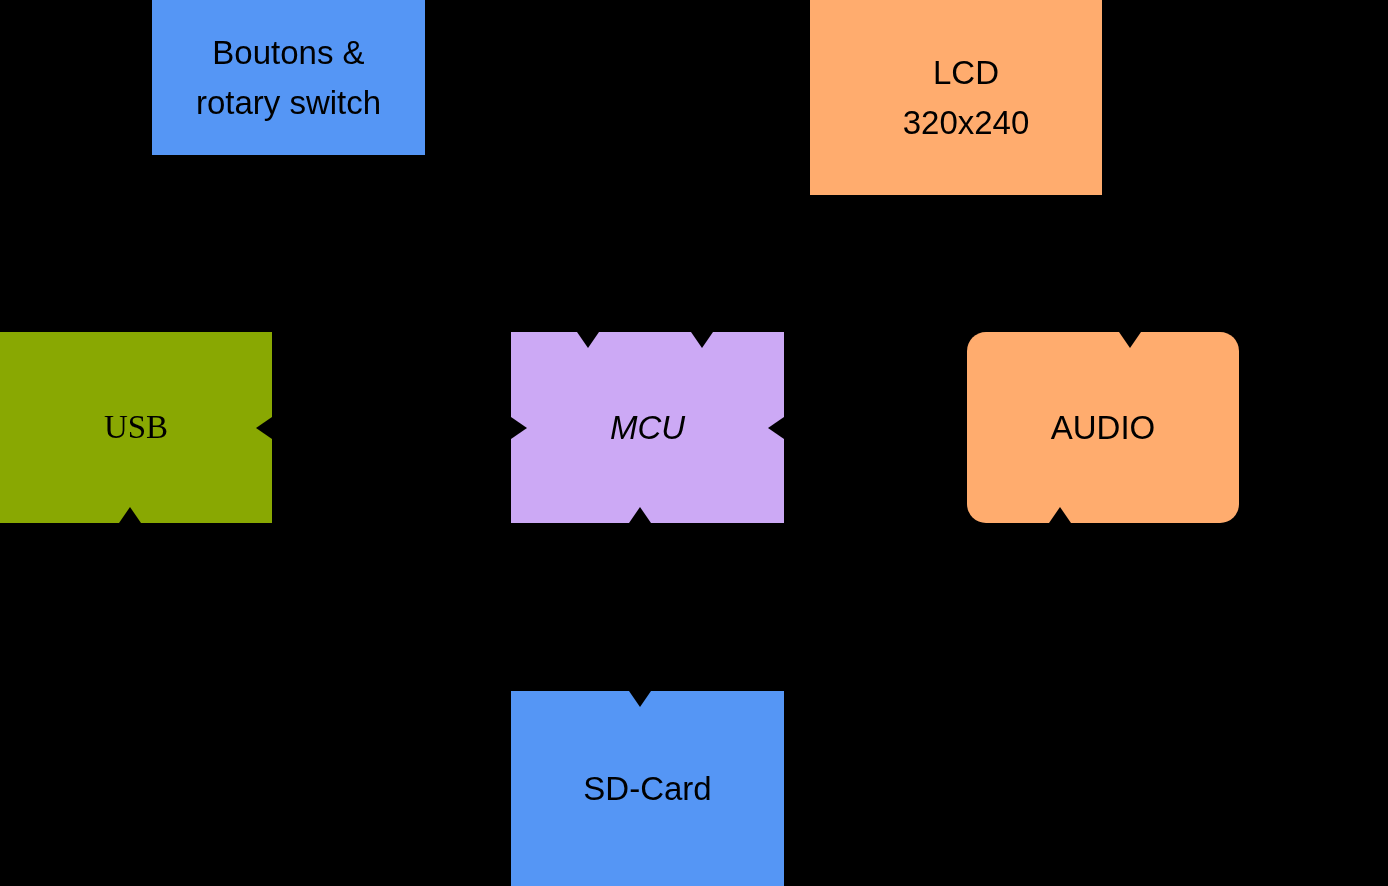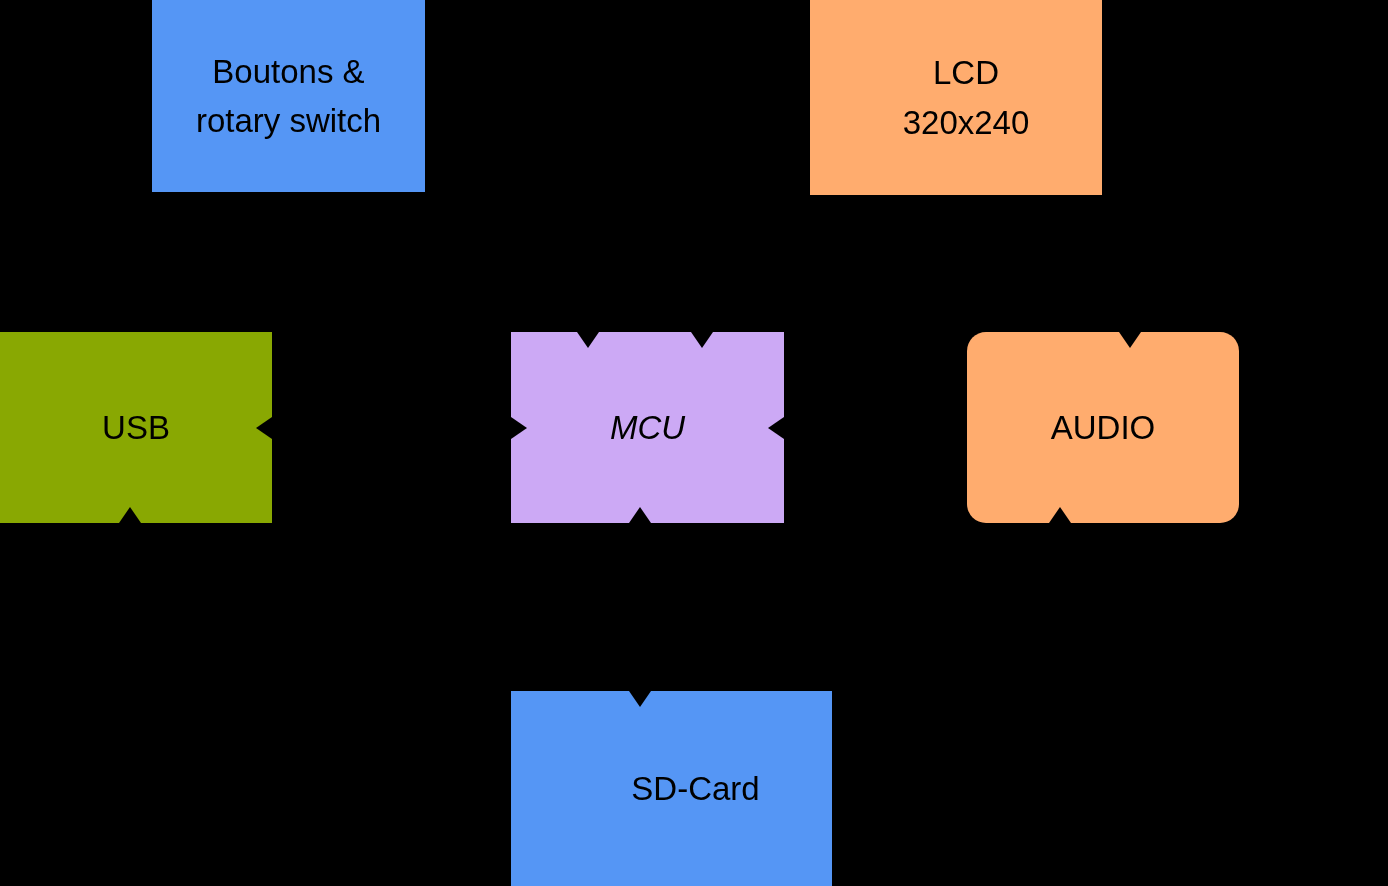--- a/index.html
+++ b/index.html
@@ -22,27 +22,27 @@
     justify-content: center;
     text-align: center;
     color: #000000;
     font-size: 33px;
     line-height: 1.5;
   }
   .node .label {
     white-space: pre-line;
   }
   
-  #node-boutons { left: 152px; top: 0px;   width: 273px; height: 192px; }
+  #node-boutons { left: 152px; top: 0px;   width: 273px; height: 155px; }
   #node-lcd     { left: 810px; top: 0px;   width: 272px; height: 195px; }
-  #node-usb     { left: 0px;   top: 332px; width: 272px; height: 191px; }
+  #node-usb     { left: 0px;   top: 332px; width: 272px; height: 191px; font-family: Liberation Serif, serif; }
   #node-mcu     { left: 511px; top: 332px; width: 273px; height: 191px; font-style: italic; }
   #node-audio   { left: 967px; top: 332px; width: 272px; height: 191px; }
   #node-battery { left: 0px;   top: 691px; width: 272px; height: 195px; }
-  #node-sdcard  { left: 511px; top: 691px; width: 273px; height: 195px; padding-left: 48px; }
+  #node-sdcard  { left: 511px; top: 691px; width: 273px; height: 195px; }
 
   
   .arrow {
     position: absolute;
     width: 0;
     height: 0;
   }
   .arrow.down {
     border-left: 11px solid transparent;
     border-right: 11px solid transparent;

